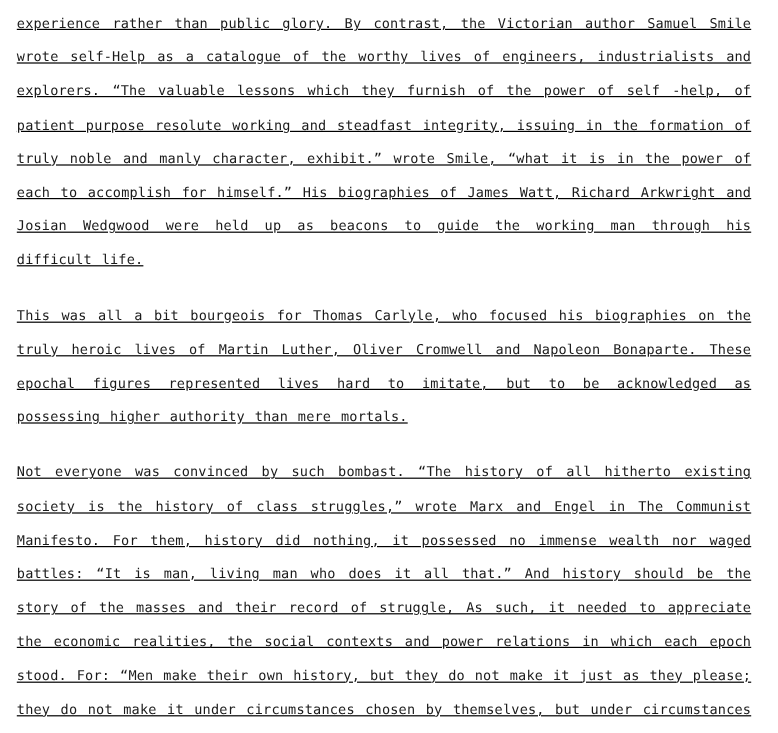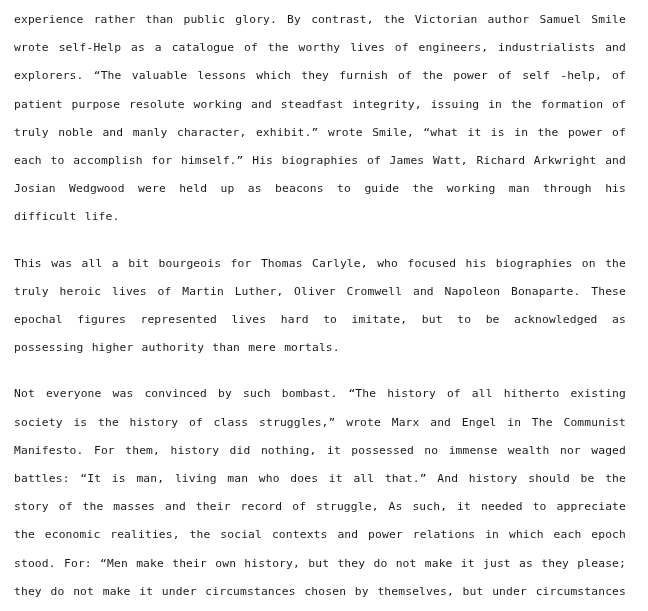--- a/index.html
+++ b/index.html
@@ -13,20 +13,21 @@
     overflow: hidden;
     font-family: "DejaVu Sans Mono", "Liberation Mono", monospace;
   }
   #doc {
     position: relative;
     width: 648px;
     height: 611px;
     box-sizing: border-box;
     padding: 6px 22px 0 14px;
     background: #ffffff;
+    text-decoration: underline;
   }
   .para {
     margin: 0 0 18px 0;
     font-size: 11.3px;
     line-height: 28.2px;
     color: #1a1a1a;
     text-align: justify;
     text-justify: inter-word;
     letter-spacing: 0.15px;
     word-spacing: 1.2px;

